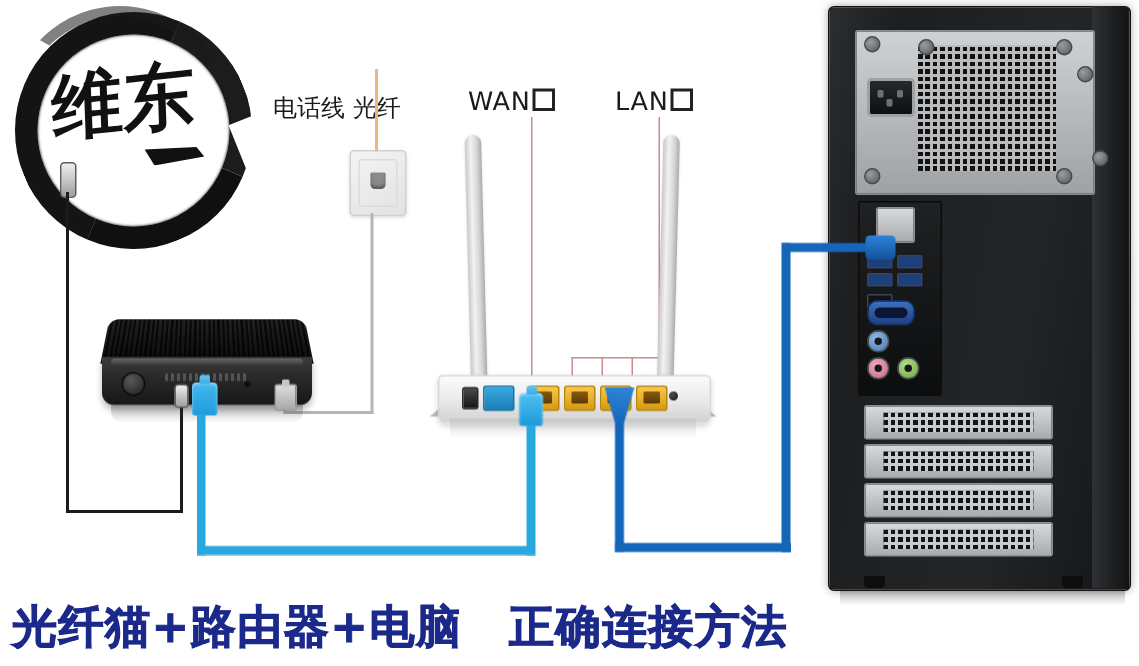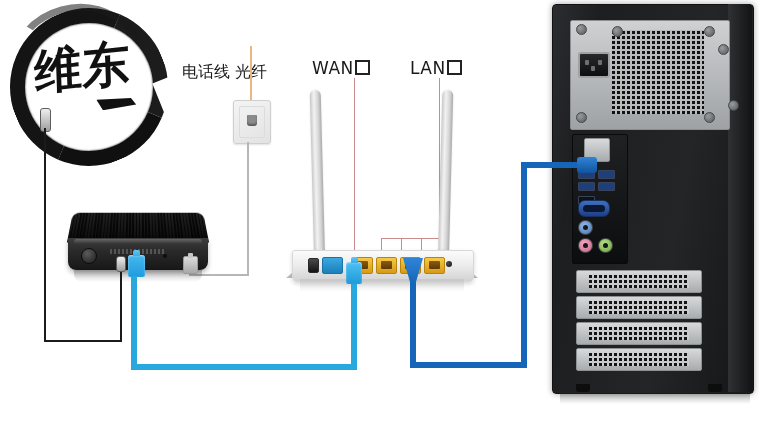--- a/index.html
+++ b/index.html
@@ -290,14 +290,15 @@
   <div class="cab-dk" style="left:410px;top:362px;width:117px;height:6px;"></div>
   <div class="cab-dk" style="left:521px;top:162px;width:6px;height:206px;"></div>
   <div class="cab-dk" style="left:521px;top:162px;width:66px;height:6px;"></div>
   <div style="position:absolute;left:577px;top:157px;width:20px;height:16px;border-radius:3px;
        background:linear-gradient(180deg,#2f84d6,#12539d);"></div>
 
   <div style="position:absolute;left:403px;top:258px;width:20px;height:26px;
        background:linear-gradient(180deg,#2f84d6,#1565b8);
        clip-path:polygon(0 0,100% 0,62% 100%,38% 100%);"></div>
 
+  <div id="caption">光纤猫+路由器+电脑　正确连接方法</div>
 
 </div>
 
 </body></html>

